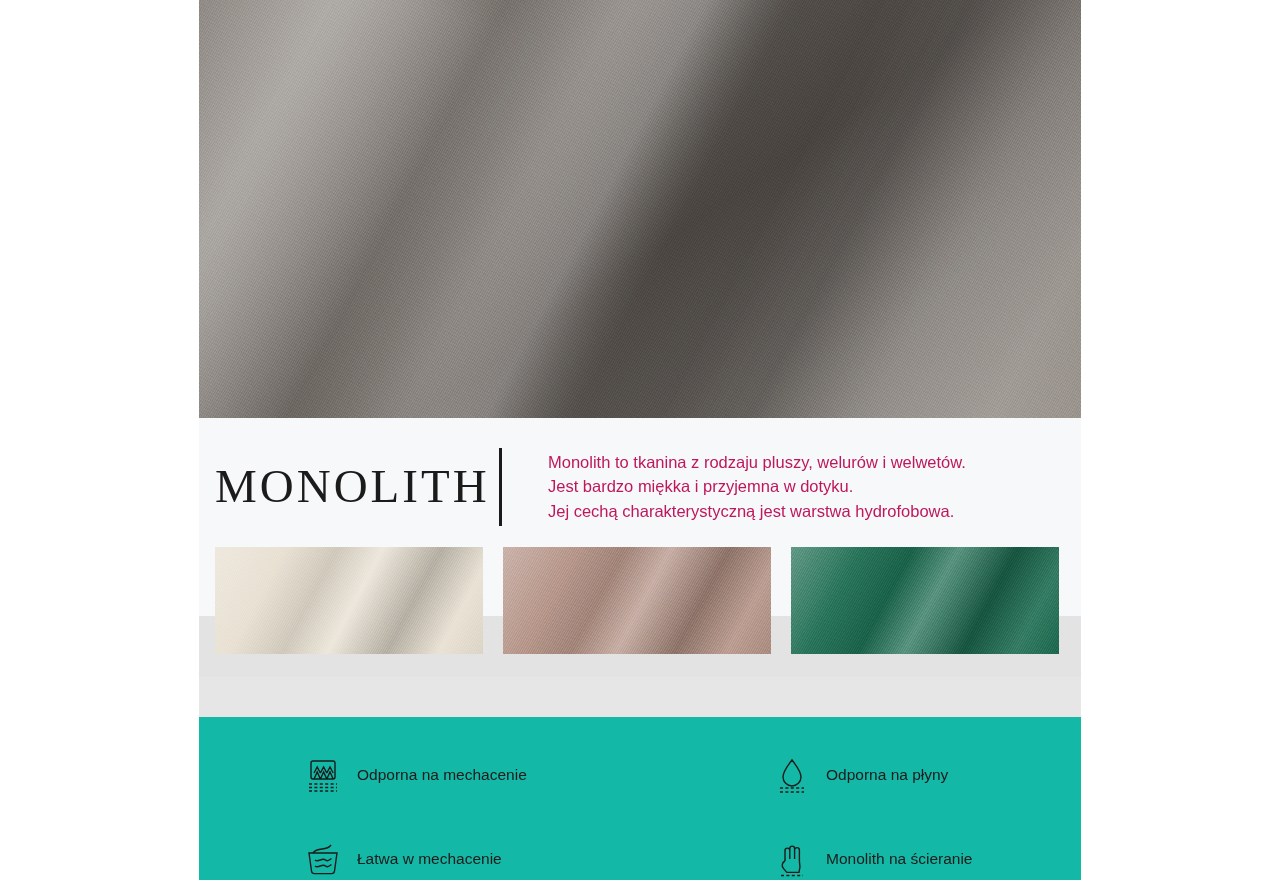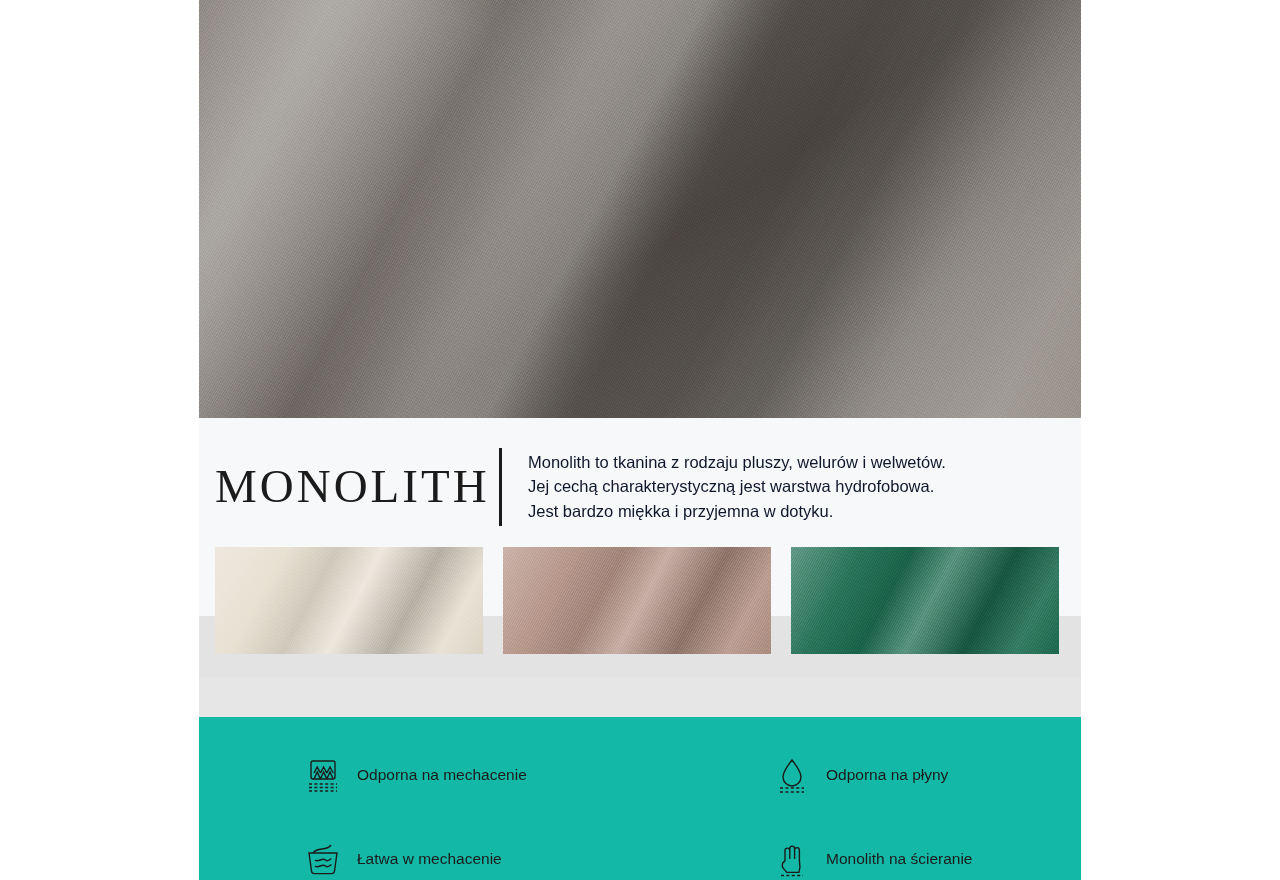--- a/index.html
+++ b/index.html
@@ -110,22 +110,23 @@
     line-height: 1;
   }
   .divider {
     width: 3px;
     height: 78px;
     background: #1b1b1b;
     margin: 0 26px 0 0;
   }
   .desc {
     font-size: 16.5px;
-    color: #0f172a;
+    color: #be185d;
     line-height: 1.47;
+    margin-left: 20px;
   }
   .desc .ln { display: block; white-space: nowrap; }
   .desc b { font-weight: 700; }
 
   
   .swatch-band {
     position: relative;
     width: 882px;
     height: 122px;
     background: linear-gradient(to bottom, #f7f8fa 0%, #f7f8fa 50%, #e3e3e3 50%, #e3e3e3 100%);
@@ -199,22 +200,22 @@
       <div class="hero-fold-b"></div>
       <div class="hero-fold-c"></div>
       <div class="hero-noise"></div>
     </div>
 
     <div class="info-band">
       <div class="brand-title">MONOLITH</div>
       <div class="divider"></div>
       <div class="desc">
         <span class="ln">Monolith to tkanina z rodzaju pluszy, welurów i welwetów.</span>
+        <span class="ln">Jest bardzo miękka i przyjemna w dotyku.</span>
         <span class="ln">Jej cechą charakterystyczną jest warstwa hydrofobowa.</span>
-        <span class="ln">Jest bardzo miękka i przyjemna w dotyku.</span>
       </div>
     </div>
 
     <div class="swatch-band">
       <div class="swatches">
         <div class="swatch" id="sw0" style="background-color: rgb(231, 223, 208);">
           <div class="sheen"></div>
           <div class="grain"></div>
         </div>
         <div class="swatch" id="sw1" style="background-color: rgb(179, 145, 132);">

